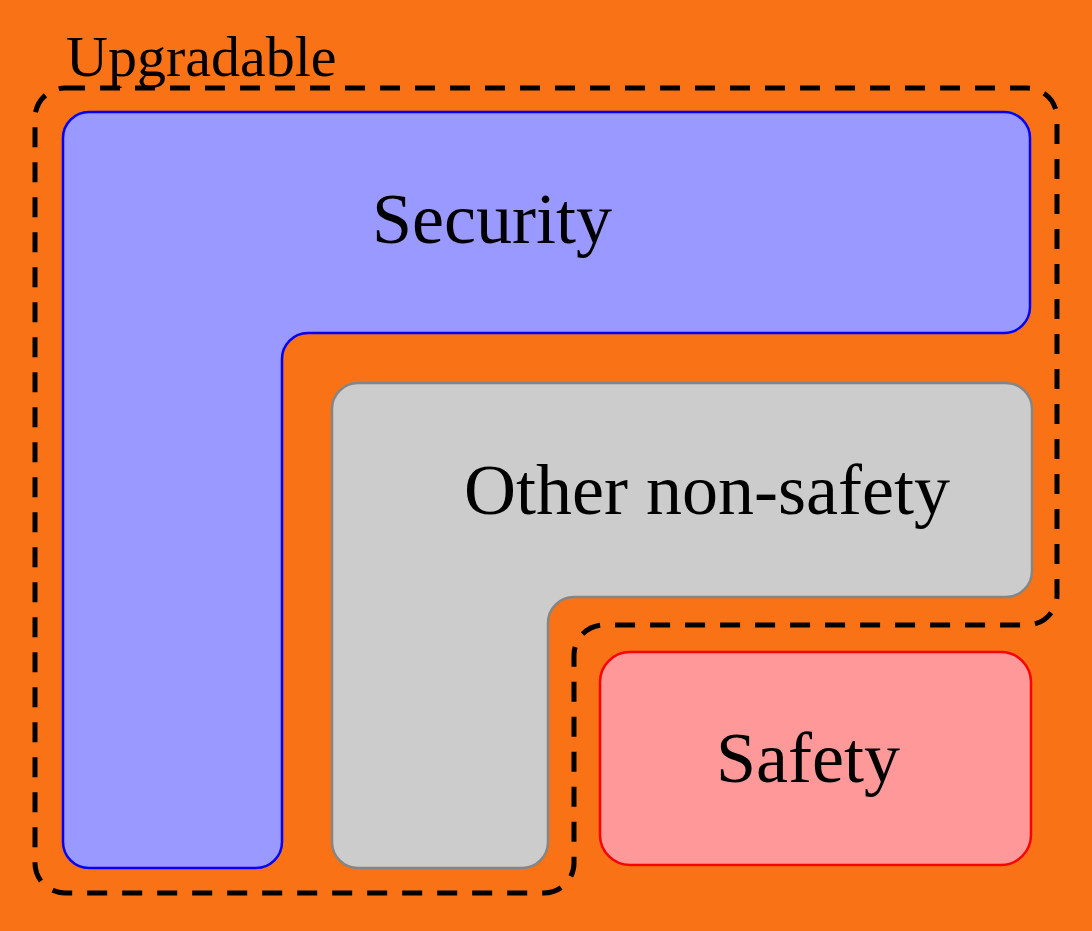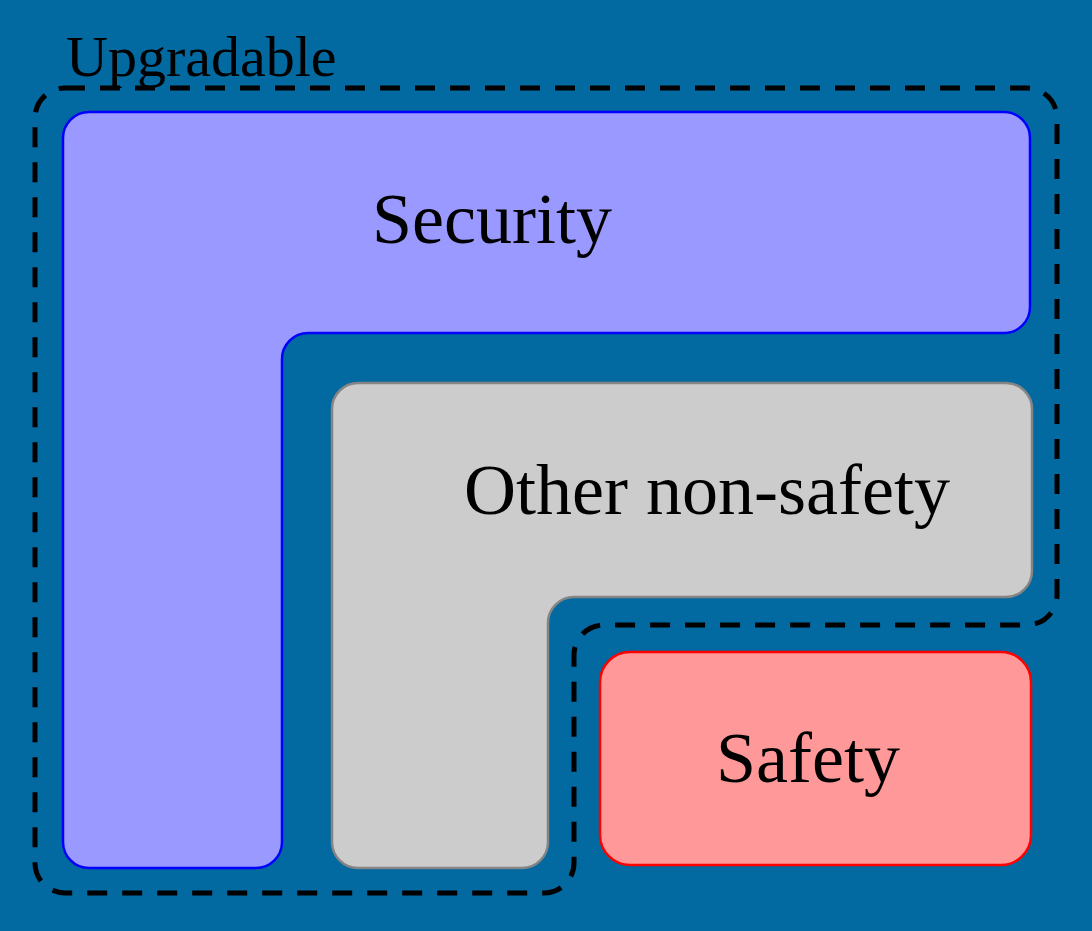--- a/index.html
+++ b/index.html
@@ -4,21 +4,21 @@
 <style>
   html, body {
     margin: 0;
     padding: 0;
     background: #ffffff;
   }
   .stage {
     position: relative;
     width: 1092px;
     height: 931px;
-    background: #0369a1;
+    background: #f97316;
     overflow: hidden;
     font-family: "Liberation Serif", "DejaVu Serif", serif;
   }
   .stage svg {
     position: absolute;
     left: 0;
     top: 0;
     width: 100%;
     height: 100%;
     display: block;

